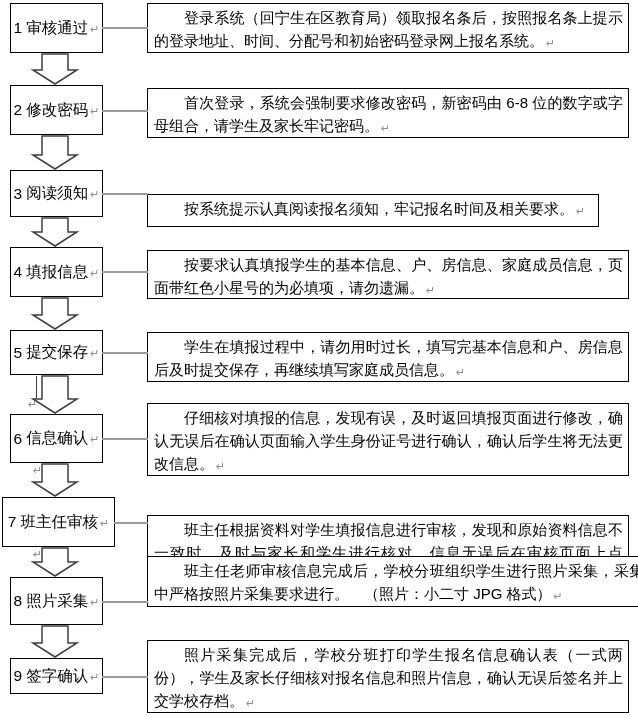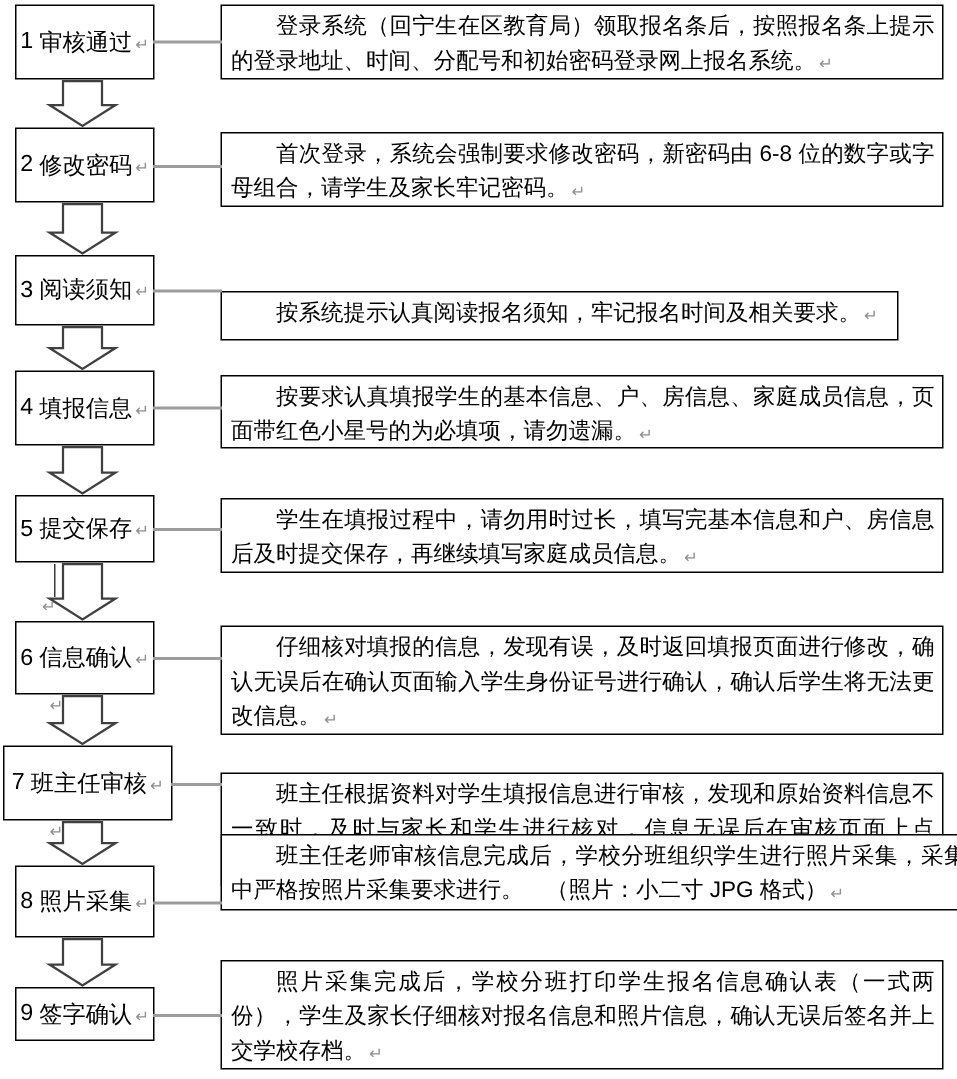--- a/index.html
+++ b/index.html
@@ -64,21 +64,21 @@
   .r6l { left:10px;  top:414px; width:93px;  height:49px; }
   .r7l { left:2px;   top:497px; width:113px; height:50px; }
   .r8l { left:10px;  top:577px; width:93px;  height:48px; }
   .r9l { left:10px;  top:658px; width:93px;  height:36px; }
 
   .r1r { left:147px; top:3px;   width:482px; height:50px; }
   .r2r { left:147px; top:88px;  width:482px; height:50px; }
   .r3r { left:147px; top:179px; width:452px; height:33px;margin-top:15px; }
   .r4r { left:147px; top:250px; width:482px; height:49px; }
   .r5r { left:147px; top:332px; width:482px; height:50px; }
-  .r6r { left:147px; top:417px; width:482px; height:73px; }
+  .r6r { left:147px; top:403px; width:482px; height:73px; }
   .r7r { left:147px; top:486px; width:482px; height:76px;margin-top:29px; }
   .r8r { left:147px; top:556px; width:534px; height:51px; }
   .r9r { left:147px; top:640px; width:482px; height:73px; }
 
   .c1 { left:102px; top:27px;  width:46px; }
   .c2 { left:102px; top:110px; width:46px; }
   .c3 { left:102px; top:193px; width:46px; }
   .c4 { left:102px; top:271px; width:46px; }
   .c5 { left:102px; top:352px; width:46px; }
   .c6 { left:102px; top:438px; width:46px; }

